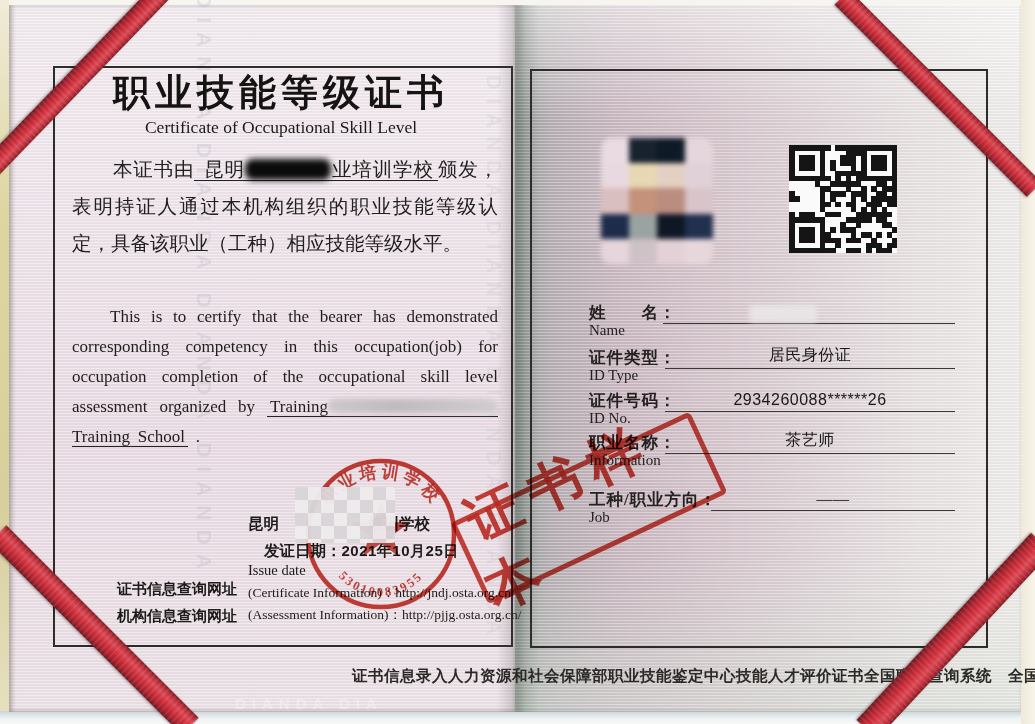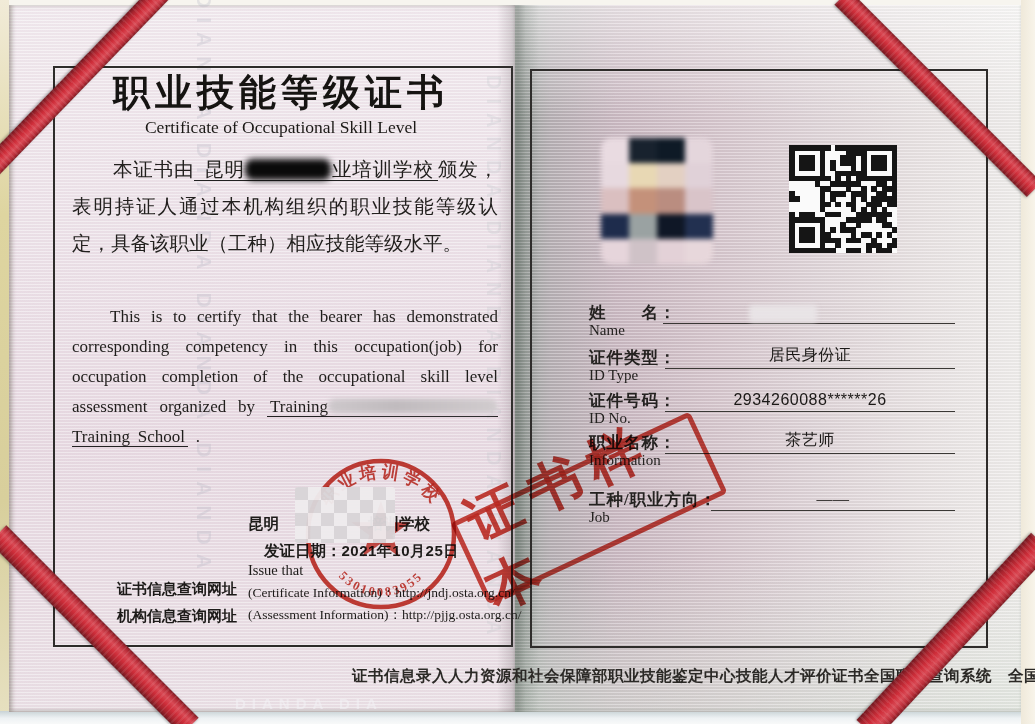--- a/index.html
+++ b/index.html
@@ -144,21 +144,21 @@
 
     <div class="lp-el para-cn"><span>本证书由</span><span class="u-cn">&nbsp;<span>昆明</span><span class="blob-black"></span><span>业培训学校</span></span><span>颁发，表明持证人通过本机构组织的职业技能等级认定，具备该职业（工种）相应技能等级水平。</span></div>
 
     <div class="lp-el para-en"><span>This is to certify that the bearer has demonstrated corresponding competency in this occupation(job) for occupation completion of the occupational skill level assessment organized by</span> <span class="u-en"><span>Training</span><span class="blob-gray"></span><span>Training School</span></span> <span>.</span></div>
 
     <div class="lp-el issuer-line">
       <span>昆明</span>
       <span class="issuer-end">培训学校</span>
     </div>
     <div class="lp-el date-line"><span>发证日期：</span><span class="date-value">2021年10月25日</span></div>
-    <div class="lp-el issue-en">Issue that</div>
+    <div class="lp-el issue-en">Issue date</div>
     <div class="lp-el url-line1">(Certificate Information)：http://jndj.osta.org.cn/</div>
     <div class="lp-el url-line2">(Assessment Information)：http://pjjg.osta.org.cn/</div>
     <div class="lp-el qlabel1">证书信息查询网址</div>
     <div class="lp-el qlabel2">机构信息查询网址</div>
 
     <svg class="stamp-round" viewBox="0 0 156 156">
       <defs>
         <path id="arcTop" d="M 14,98 A 65,65 0 1 1 142,98" fill="none"></path>
         <path id="arcBot" d="M 32,116 A 56,56 0 0 0 124,116" fill="none"></path>
       </defs>

